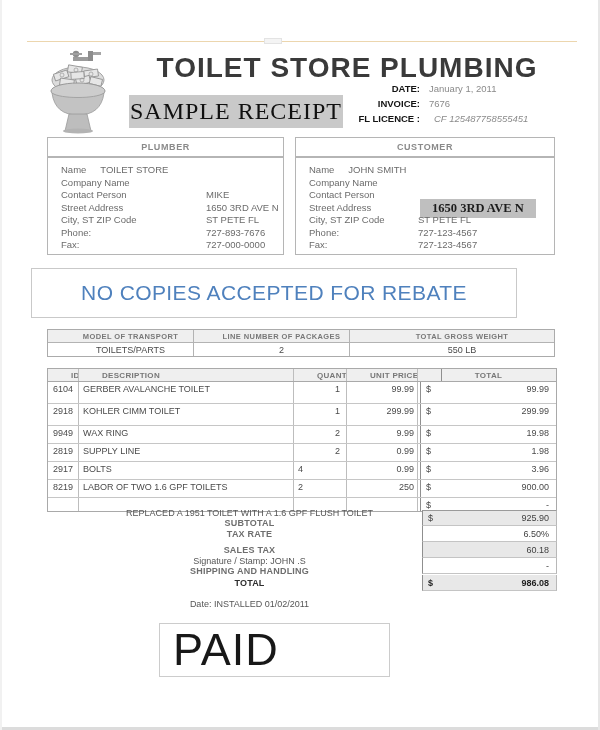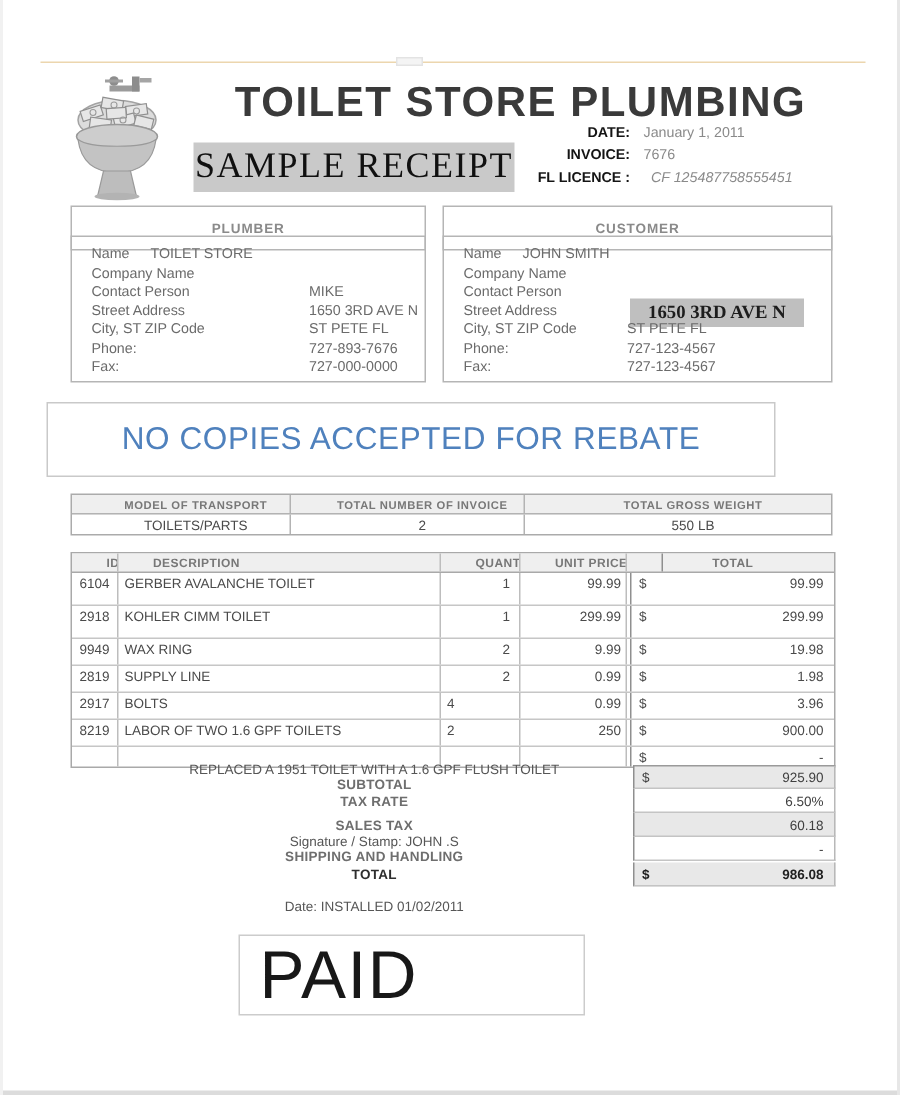--- a/index.html
+++ b/index.html
@@ -21,21 +21,21 @@
   .stamp { position:absolute; left:127px; top:95px; width:214px; height:33px; background:#c9c9c9;
     font-family:"Liberation Serif", serif; font-size:24px; color:#101010; letter-spacing:1px;
     display:flex; align-items:center; justify-content:center; }
   .meta { position:absolute; left:340px; top:83px; width:218px; }
   .meta-row { display:flex; margin-bottom:4px; align-items:baseline; }
   .meta-label { width:78px; text-align:right; font-size:9.5px; font-weight:bold; color:#141414; }
   .meta-value { margin-left:9px; font-size:9.5px; color:#8a8a8a; }
   .meta-row.lic .meta-value { font-style:italic; margin-left:14px; }
 
   
-  .sec-hdr { position:absolute; height:30px; border:1px solid #b5b5b5;
+  .sec-hdr { position:absolute; height:20px; border:1px solid #b5b5b5;
     display:flex; align-items:center; justify-content:center;
     font-size:9px; font-weight:bold; color:#8a8a8a; letter-spacing:0.6px; }
   .sec-box { position:absolute; height:98px; border:1px solid #b5b5b5; padding-top:6px; }
   .ib-row { position:relative; height:12.5px; padding-left:13px; font-size:9.5px; color:#6b6b6b; white-space:nowrap; }
   .ib-inline { margin-left:14px; }
   .ib-value { position:absolute; top:0; }
   .plumber-box .ib-value { left:158px; }
   .customer-box .ib-value { left:122px; }
   .ib-value.hl { left:124px; top:-3px; background:#bfbfbf; font-family:"Liberation Serif", serif;
     font-weight:bold; font-size:12.5px; color:#1d1d1d; padding:2px 12px; }
@@ -174,21 +174,21 @@
     <div class="ib-row"><span>City, ST  ZIP Code</span><span class="ib-value">ST PETE FL</span></div>
     <div class="ib-row"><span>Phone:</span><span class="ib-value">727-123-4567</span></div>
     <div class="ib-row"><span>Fax:</span><span class="ib-value">727-123-4567</span></div>
   </div>
 
   <div class="banner">NO COPIES ACCEPTED FOR REBATE</div>
 
   <div class="t-table">
     <div class="t-row hdr">
       <div class="t-cell">MODEL OF TRANSPORT</div>
-      <div class="t-cell">TOTAL NUMBER OF INVOICE</div>
+      <div class="t-cell">LINE NUMBER OF PACKAGES</div>
       <div class="t-cell">TOTAL GROSS WEIGHT</div>
     </div>
     <div class="t-row val">
       <div class="t-cell">TOILETS/PARTS</div>
       <div class="t-cell">2</div>
       <div class="t-cell">550 LB</div>
     </div>
   </div>
 
   <div class="i-table">

